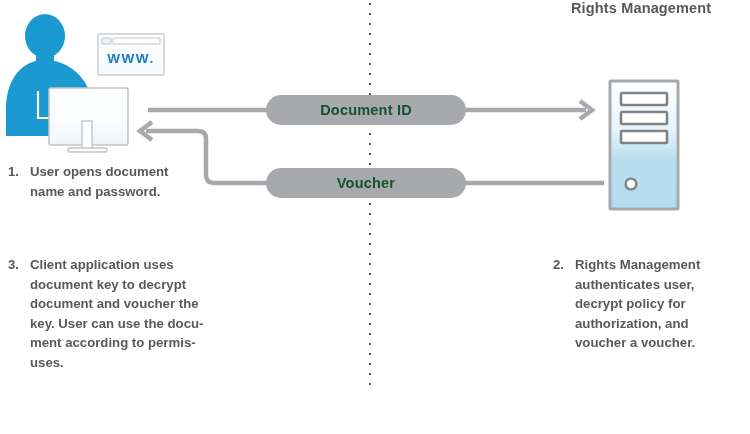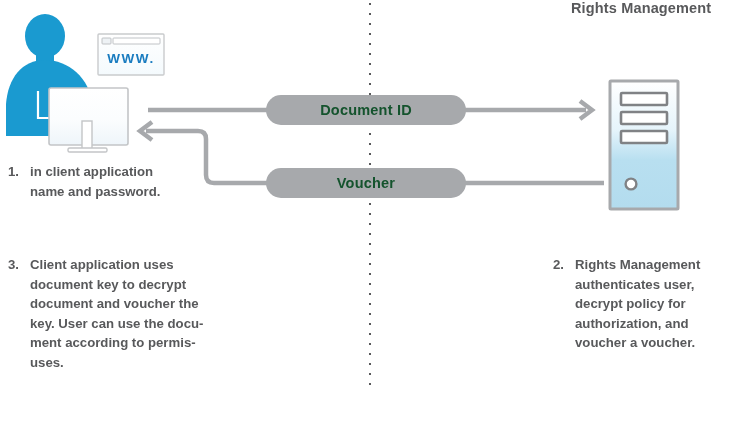--- a/index.html
+++ b/index.html
@@ -204,21 +204,21 @@
     <rect x="13" y="14" width="46" height="12" rx="1" fill="#ffffff" stroke="#808285" stroke-width="2.6"></rect>
     <rect x="13" y="33" width="46" height="12" rx="1" fill="#ffffff" stroke="#808285" stroke-width="2.6"></rect>
     <rect x="13" y="52" width="46" height="12" rx="1" fill="#ffffff" stroke="#808285" stroke-width="2.6"></rect>
 
     <circle cx="23" cy="105" r="5.4" fill="#ffffff" stroke="#808285" stroke-width="2.4"></circle>
   </svg>
 
   <div class="step step-1">
     <div class="num">1.</div>
     <div class="body">
-      <div>in client application</div>
+      <div>User opens document</div>
       <div>name and password.</div>
     </div>
   </div>
 
   <div class="step step-3">
     <div class="num">3.</div>
     <div class="body">
       <div>Client application uses</div>
       <div>document key to decrypt</div>
       <div>document and voucher the</div>

